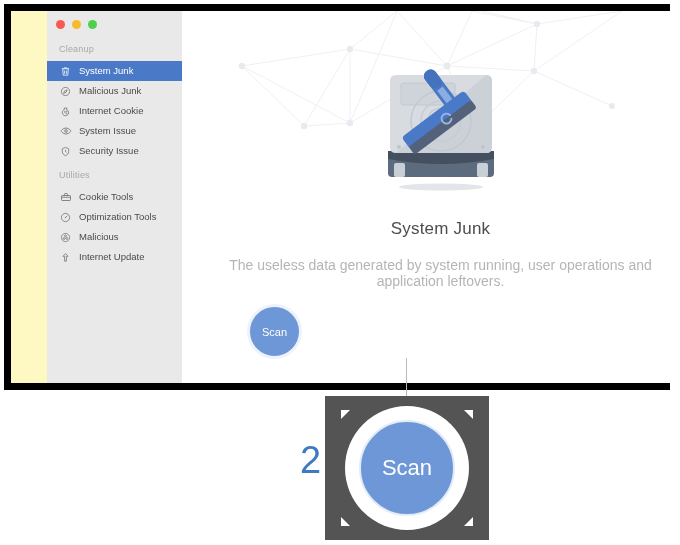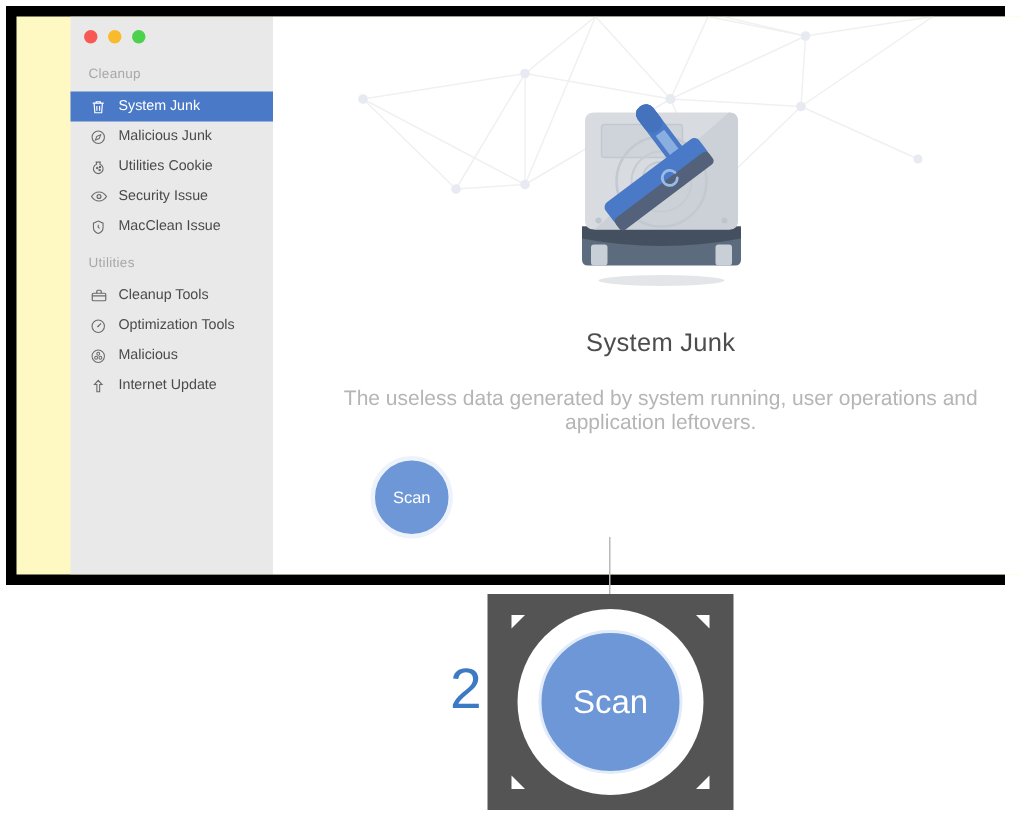--- a/index.html
+++ b/index.html
@@ -296,57 +296,57 @@
 
         <div class="nav-item">
           <span class="nav-icon">
             <svg width="11" height="11" viewBox="0 0 24 24" fill="none" stroke="#6b6b6b" stroke-width="1.6">
               <path d="M9 4.5h6l-.6 3.2A7 7 0 1 1 9.6 7.7z"></path>
               <circle cx="10.5" cy="13" r="1"></circle>
                 <circle cx="14" cy="16" r="1"></circle>
               <circle cx="14.5" cy="11.5" r="0.9"></circle>
             </svg>
           </span>
-          <span class="nav-label">Utilities Cookie</span>
+          <span class="nav-label">Internet Cookie</span>
         </div>
 
         <div class="nav-item">
           <span class="nav-icon">
             <svg width="12" height="12" viewBox="0 0 24 24" fill="none" stroke="#6b6b6b" stroke-width="1.6">
               <path d="M2 12s3.8-6 10-6 10 6 10 6-3.8 6-10 6-10-6-10-6z"></path>
               <circle cx="12" cy="12" r="2.6"></circle>
             </svg>
           </span>
-          <span class="nav-label">Security Issue</span>
+          <span class="nav-label">System Issue</span>
         </div>
 
         <div class="nav-item">
           <span class="nav-icon">
             <svg width="11" height="11" viewBox="0 0 24 24" fill="none" stroke="#6b6b6b" stroke-width="1.6">
               <path d="M12 3l7 3v6c0 4.5-3 7.7-7 9-4-1.3-7-4.5-7-9V6z"></path>
               <path d="M12 8.5v3.7l2.2 1.5"></path>
             </svg>
           </span>
-          <span class="nav-label">MacClean Issue</span>
+          <span class="nav-label">Security Issue</span>
         </div>
       </div>
 
       <div id="utilities-label" class="section-label">Utilities</div>
 
       <div id="utilities-list" class="nav-list">
 
         <div class="nav-item">
           <span class="nav-icon">
             <svg width="12" height="12" viewBox="0 0 24 24" fill="none" stroke="#6b6b6b" stroke-width="1.6">
               <rect x="3" y="9" width="18" height="10" rx="1.5"></rect>
               <path d="M9 9V6.5A1.5 1.5 0 0 1 10.5 5h3A1.5 1.5 0 0 1 15 6.5V9"></path>
               <path d="M3 12.5h18"></path>
             </svg>
           </span>
-          <span class="nav-label">Cleanup Tools</span>
+          <span class="nav-label">Cookie Tools</span>
         </div>
 
         <div class="nav-item">
           <span class="nav-icon">
             <svg width="11" height="11" viewBox="0 0 24 24" fill="none" stroke="#6b6b6b" stroke-width="1.6">
               <circle cx="12" cy="12" r="9"></circle>
               <path d="M16 8l-5.2 5.2"></path>
                 <circle cx="12" cy="12" r="1.1" fill="#6b6b6b" stroke="none"></circle>
             </svg>
           </span>

